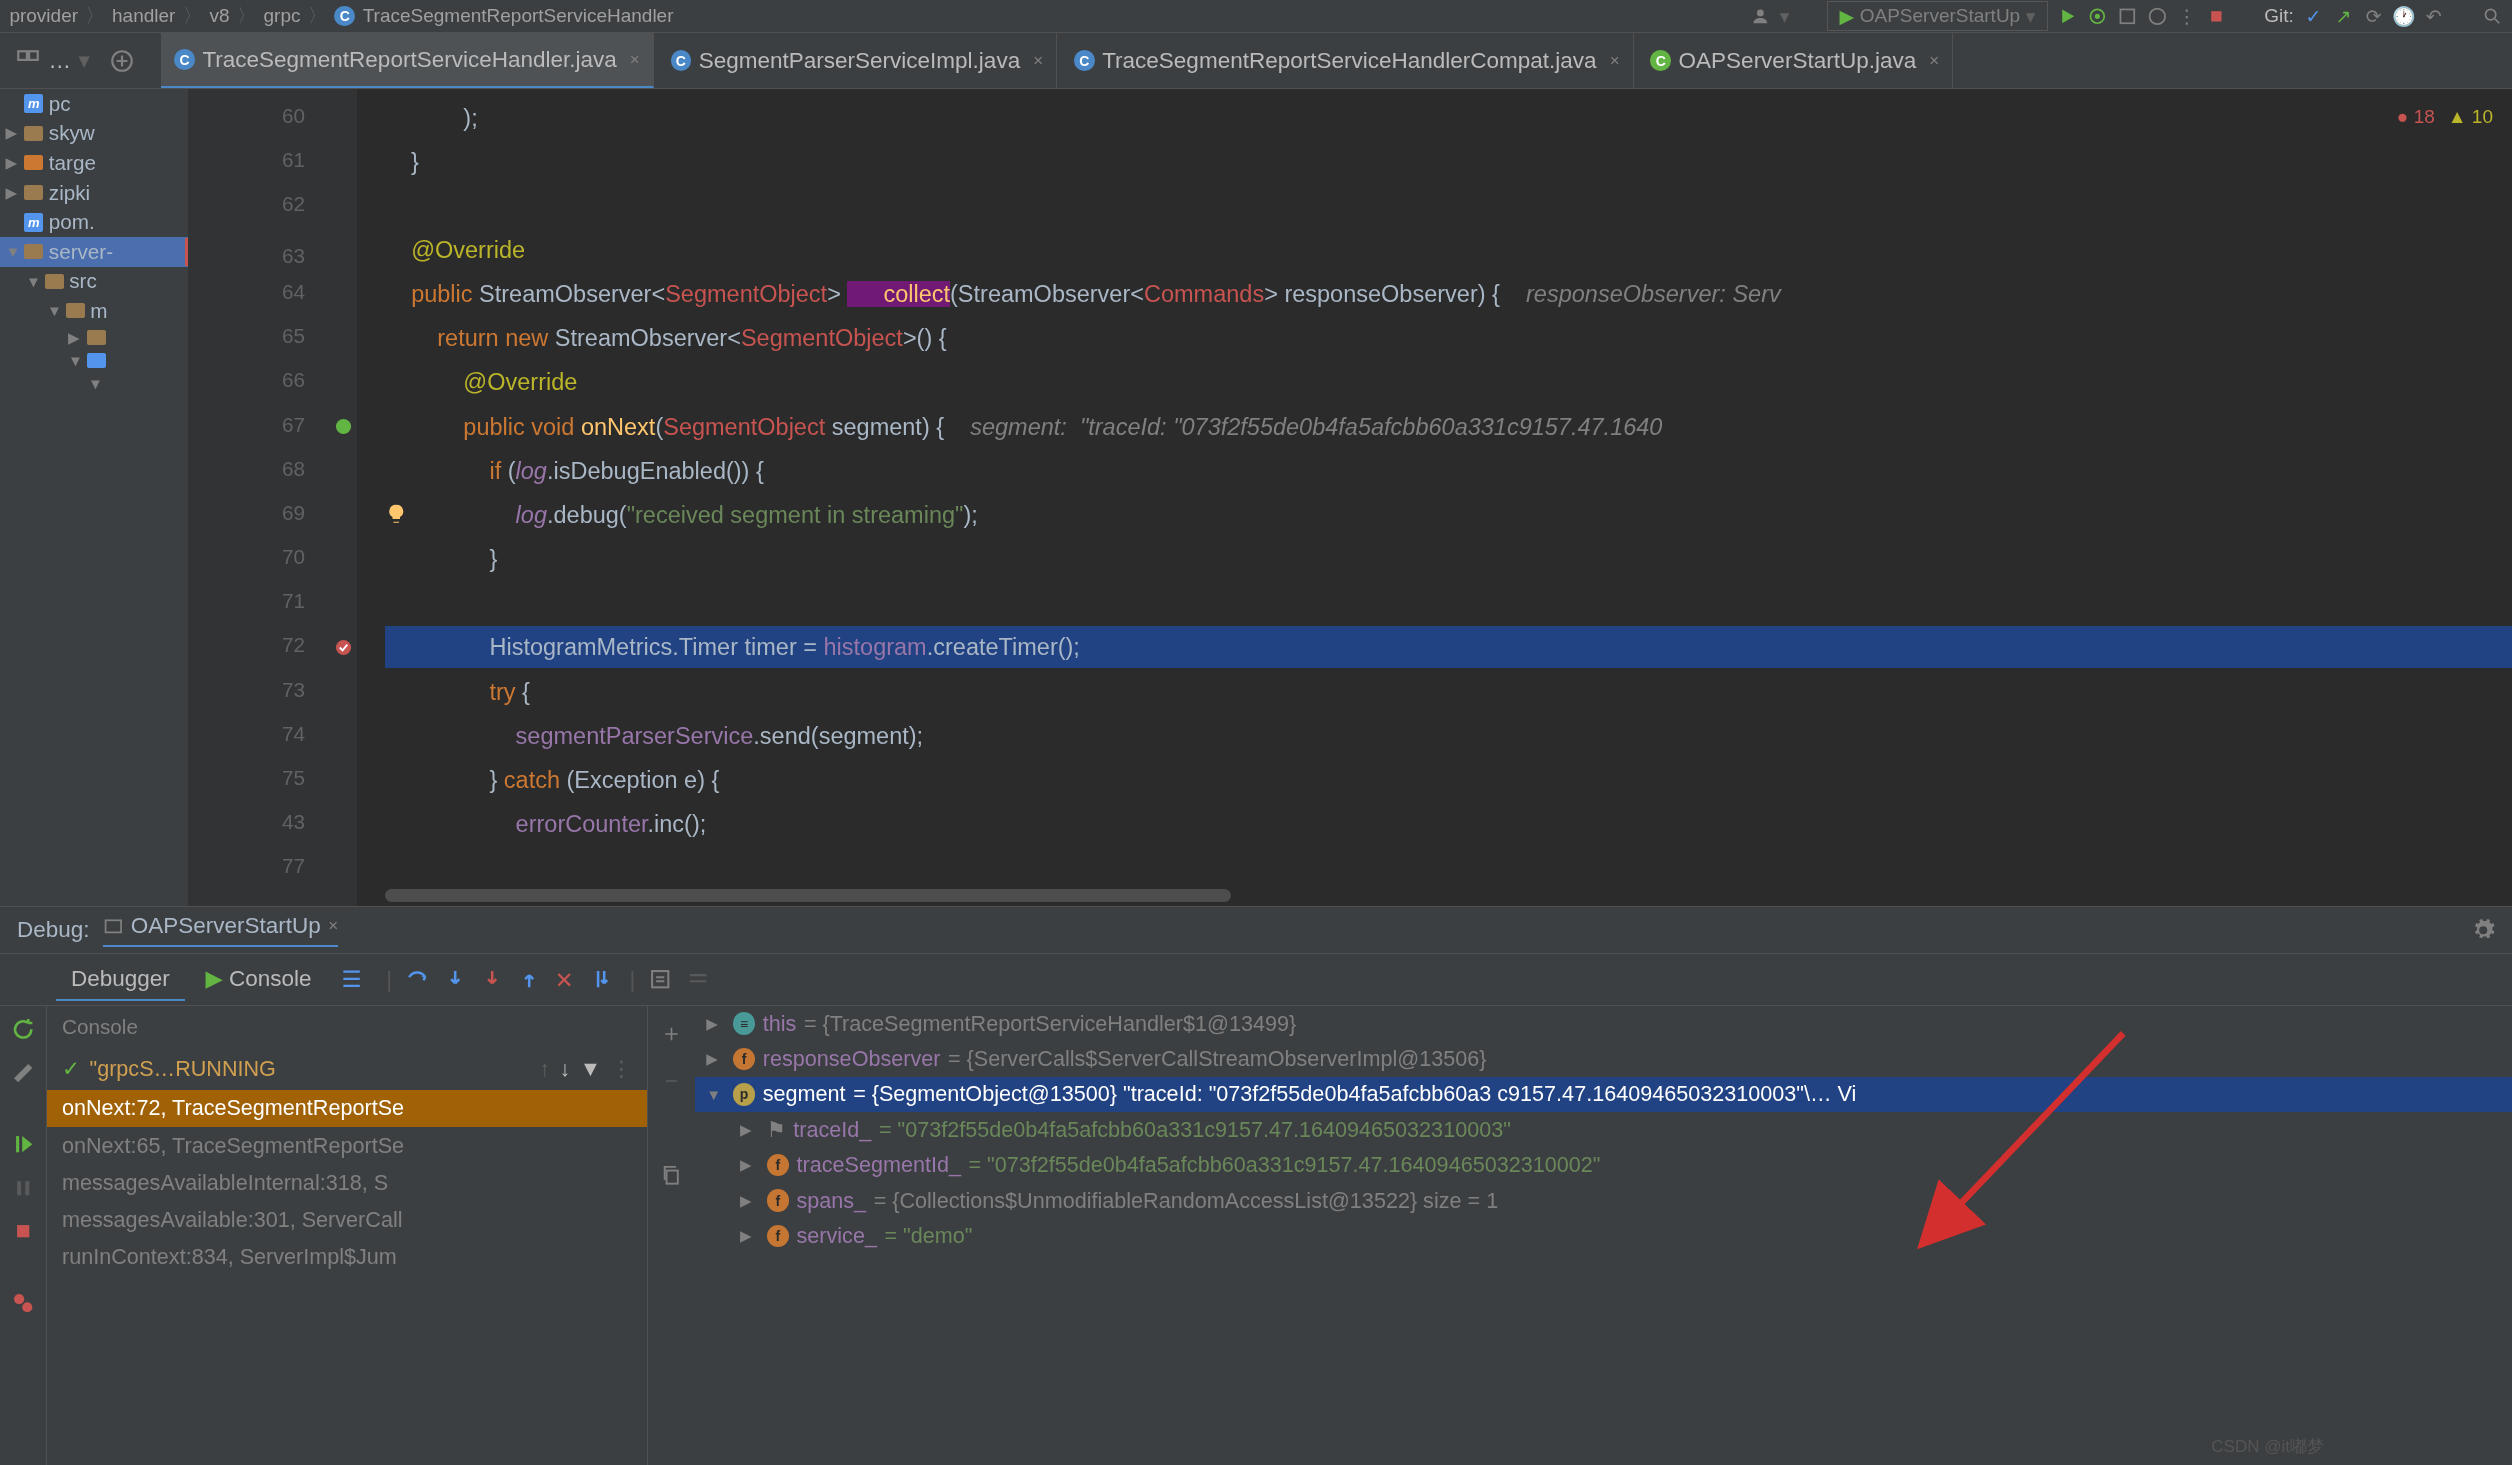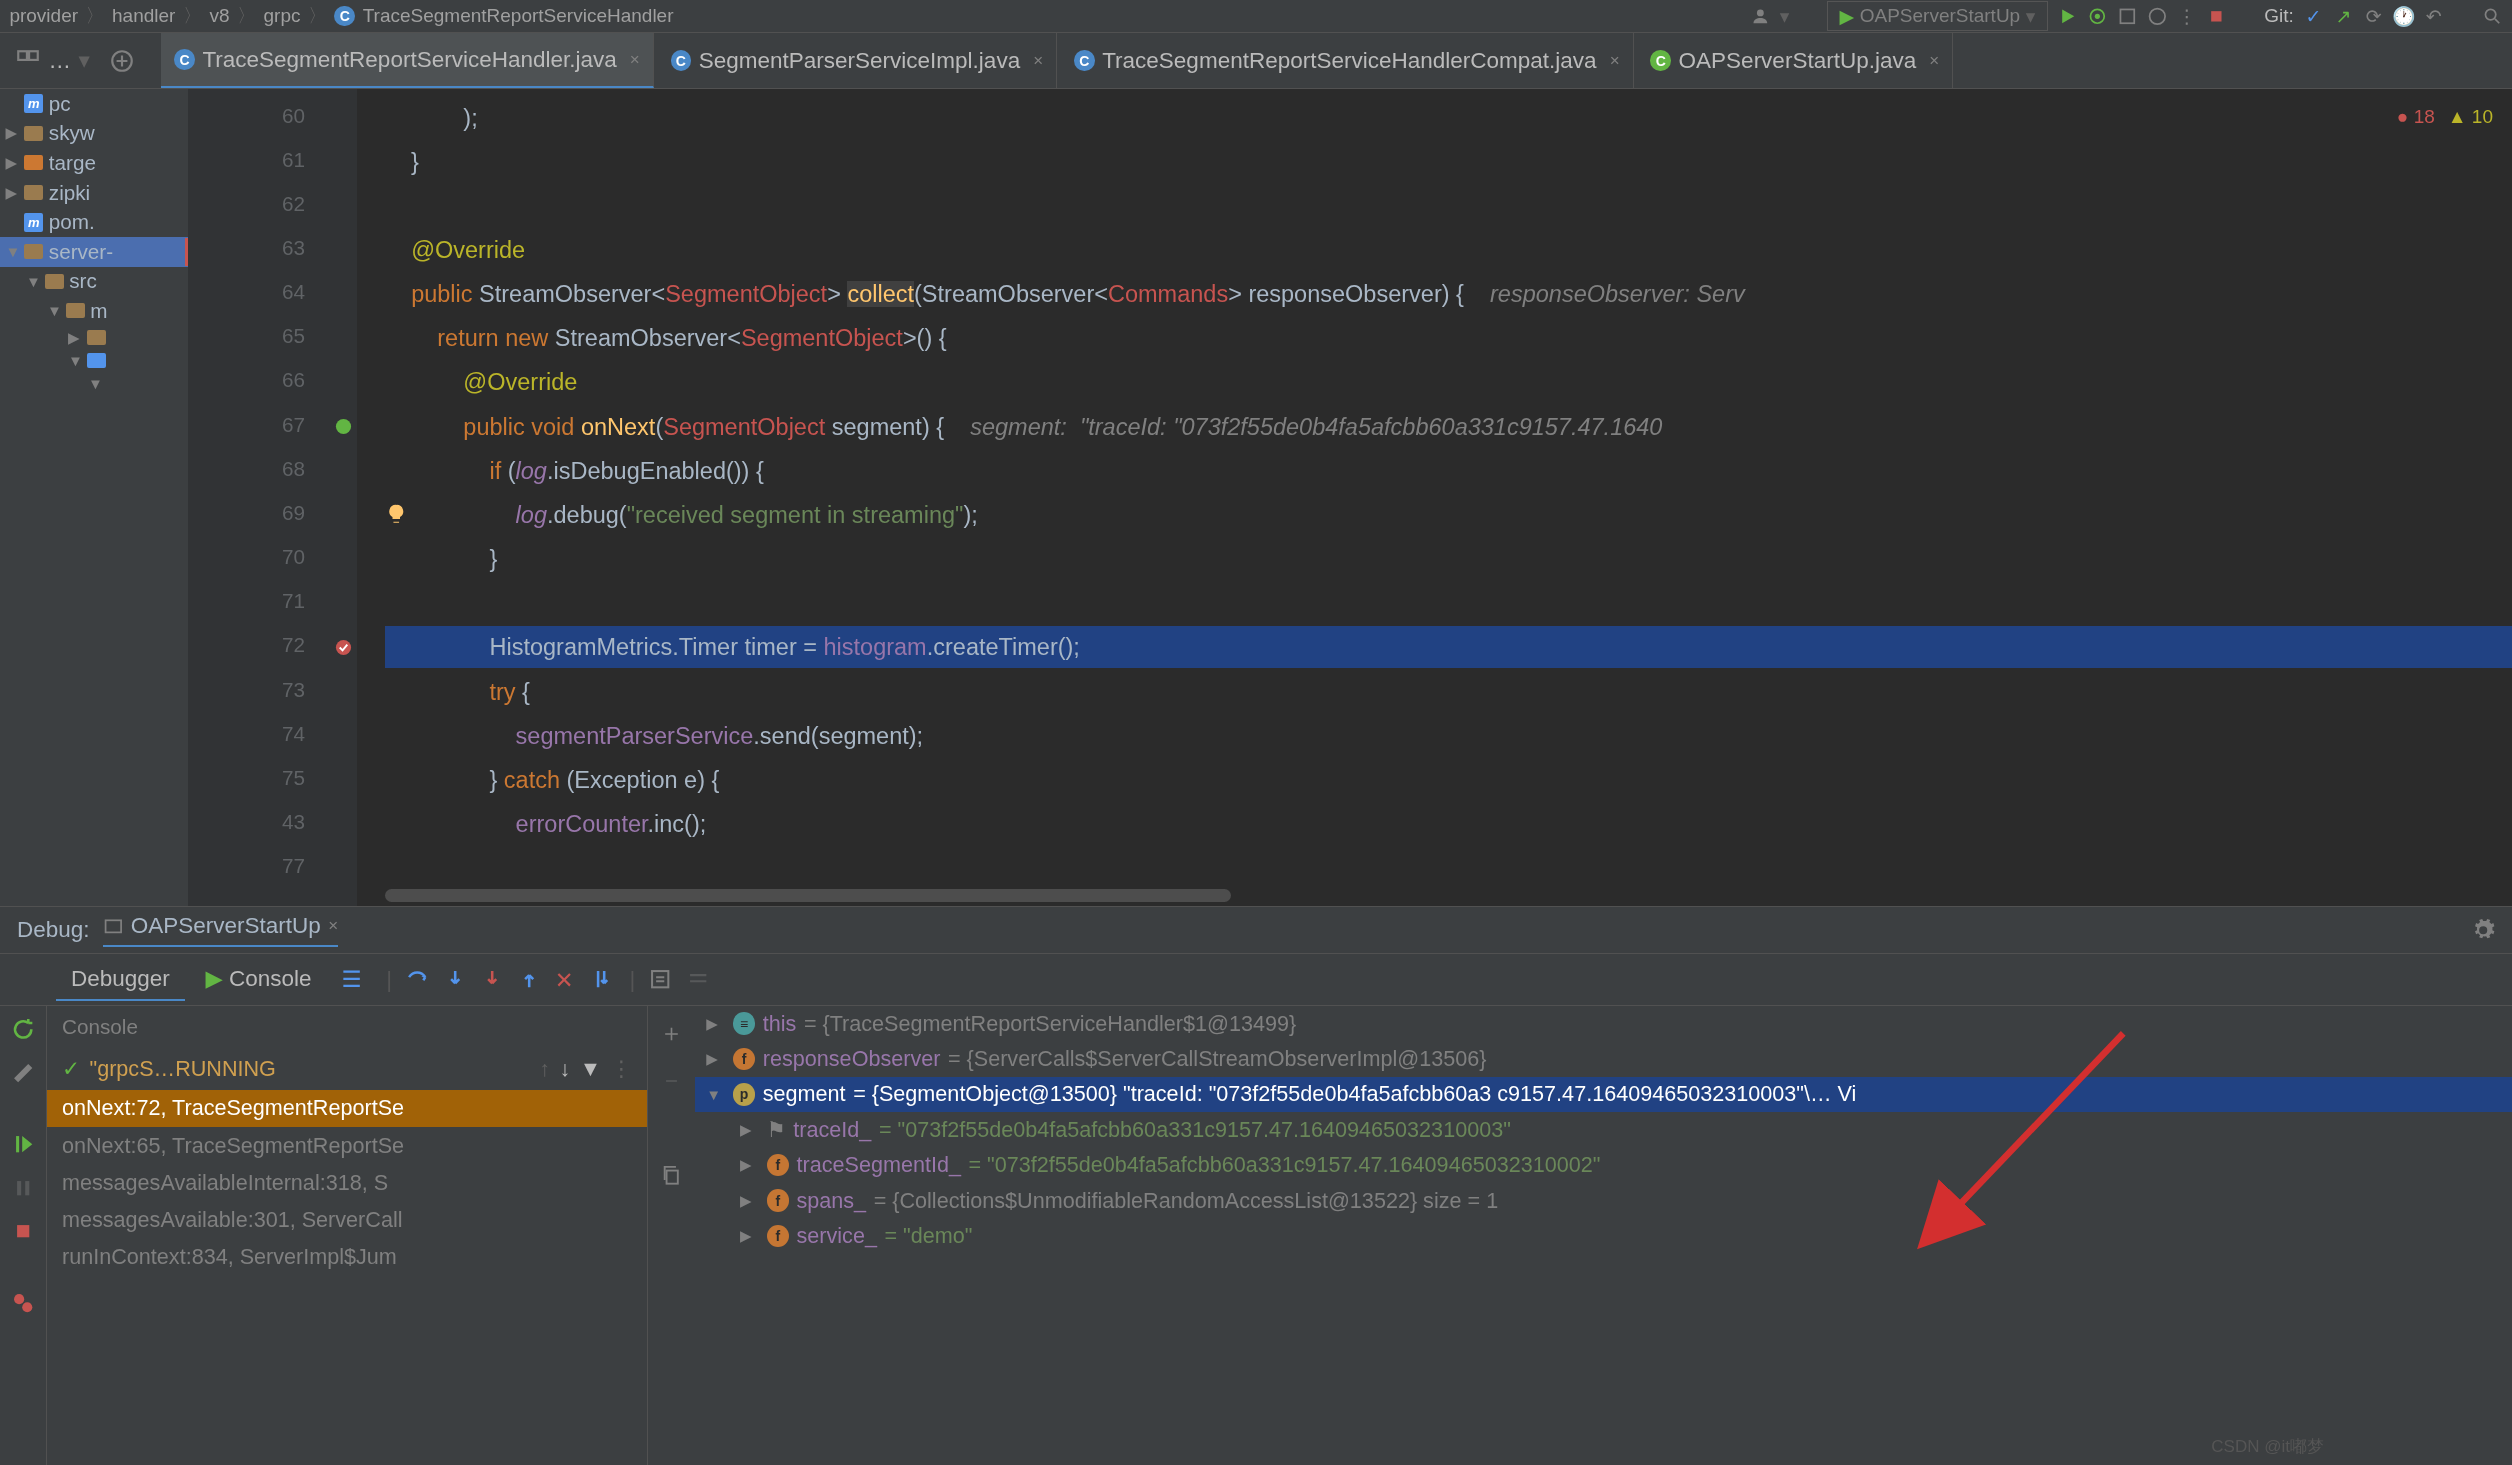--- a/index.html
+++ b/index.html
@@ -39,21 +39,21 @@
 .code-line { position: absolute; left: 197px; white-space: pre; }
 .code-line.hl { background: #214283; width: calc(100% - 197px); }
 .kw { color: #cc7832; }
 .ann { color: #bbb529; }
 .str { color: #6a8759; }
 .red { color: #c75450; }
 .purple { color: #9876aa; }
 .comment { color: #808080; font-style: italic; }
 .pcol { color: #9876aa; }
 .funcname { color: #ffc66d; }
-.meth-hl { background: #404040; }
+.meth-hl { background: #701a75; padding-left: 36px; }
 
 .err-badges { position: absolute; top: 11.3px; right: 19px; display: flex; gap: 13px; font-size: 19px; }
 .err-red { color: #c75450; }
 .err-yellow { color: #bbb529; }
 
 .scrollbar-h { position: absolute; bottom: 3.8px; left: 197px; width: 846px; height: 13px; background: #4d4d4d; border-radius: 6.6px; }
 
 .debug-panel { height: 559px; background: #3c3f41; border-top: 0.9px solid #515151; display: flex; flex-direction: column; }
 .debug-header { height: 47px; display: flex; align-items: center; padding: 0 17px; gap: 13px; border-bottom: 0.9px solid #515151; font-size: 22.5px; }
 .debug-tabs { height: 52px; display: flex; align-items: center; gap: 5.6px; padding-left: 56px; border-bottom: 0.9px solid #515151; }
@@ -256,21 +256,21 @@
     <div class="sidebar-item" style="padding-left:88px">
         <span class="chev">▼</span>
       </div>
   </div>
 
   <div class="editor">
     <div class="gutter">
         <div class="ln" style="top: 7.5px;">60</div>
         <div class="ln" style="top: 52px;">61</div>
         <div class="ln" style="top: 96px;">62</div>
-        <div class="ln" style="top: 140px;">63</div>
+        <div class="ln" style="top: 148px;">63</div>
         <div class="ln" style="top: 184px;">64</div>
         <div class="ln" style="top: 228px;">65</div>
         <div class="ln" style="top: 272px;">66</div>
         <div class="ln" style="top: 317px;">67</div>
         <div class="gutter-icon" style="top: 328px;">
           <svg viewBox="0 0 20 20" fill="#62b543">
             <circle cx="10" cy="10" r="8"></circle>
           </svg>
         </div>
         <div class="ln" style="top: 361px;">68</div>

